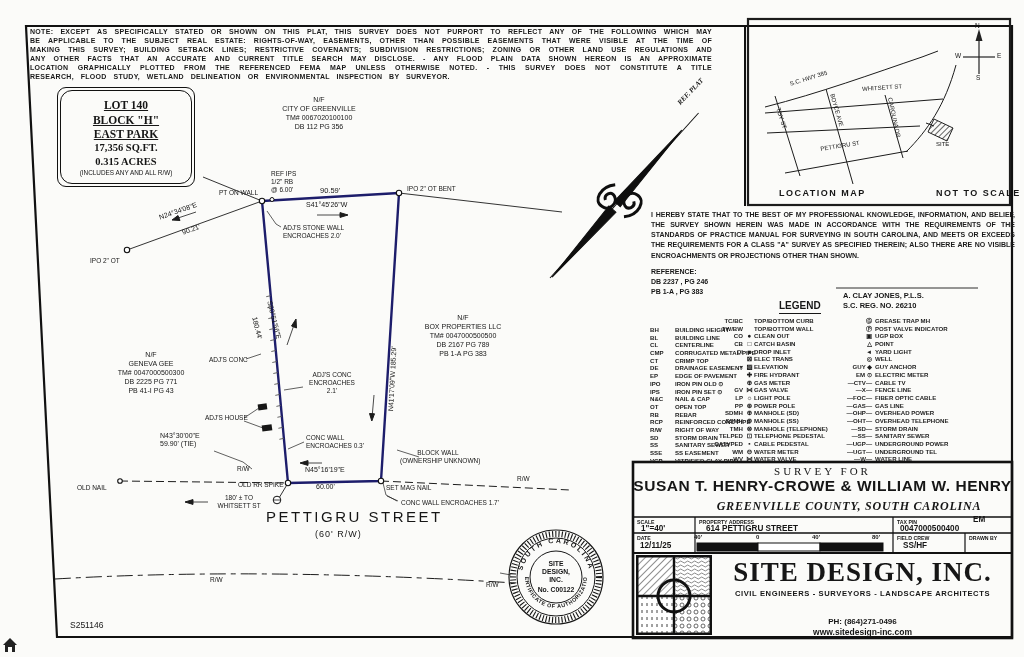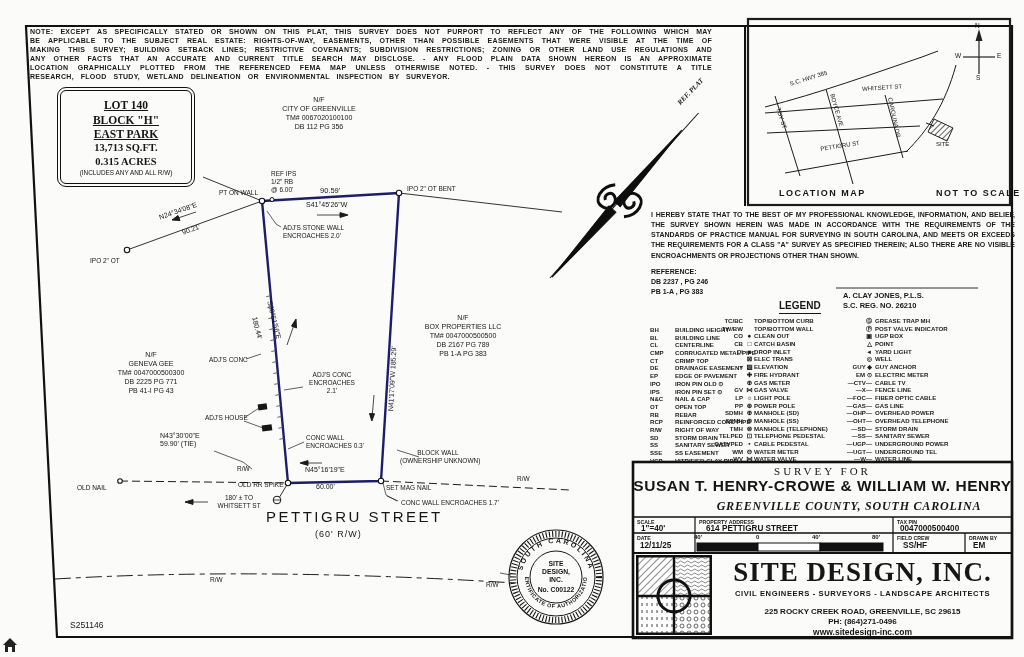--- a/index.html
+++ b/index.html
@@ -11,21 +11,21 @@
   .f6{font-size:6px;}
   .f65{font-size:6.5px;}
   .f7{font-size:7px;}
   .f75{font-size:7.5px;}
   .f9{font-size:9px;padding-left:22px;}
   .serif{font-family:"Liberation Serif",serif;}
   .note{width:682px;font-size:7px;letter-spacing:.3px;word-spacing:4.5px;line-height:1.3;
         text-align:justify;font-weight:bold;color:#1a1a1a;white-space:normal;}
   .lotbox{position:absolute;left:57px;top:87px;width:138px;height:100px;border:1.6px solid #111;
           border-radius:9px;padding:2px;box-sizing:border-box;}
-  .lotbox .inner{width:100%;height:100%;border:1px solid #111;border-radius:6px;
+  .lotbox .inner{width:100%;height:100%;border:1px solid #111;border-radius:12px;
           display:flex;flex-direction:column;justify-content:center;align-items:center;box-sizing:border-box;}
   .lotbox .l1{font-family:"Liberation Serif",serif;font-weight:bold;font-size:11.5px;text-decoration:underline;line-height:1.25;}
   .lotbox .l2{font-family:"Liberation Serif",serif;font-weight:bold;font-size:10.5px;line-height:1.25;}
   .lotbox .l3{font-size:6.4px;margin-top:1px;}
   .nf{line-height:1.3;}
   .cert{width:364px;font-size:7px;line-height:1.45;text-align:justify;white-space:normal;font-weight:bold;color:#1b1b1b;}
   .legend-col{position:absolute;}
   .lg-row{display:flex;align-items:baseline;height:7.7px;font-size:6.1px;font-weight:bold;color:#1b1b1b;}
   .lg1 .ab{width:25px;}
   .lg2 .ab{width:31px;text-align:right;padding-right:2px;}
@@ -215,21 +215,21 @@
     </g>
   </svg>
 
   <div class="t note" style="left:30px;top:27px">NOTE: EXCEPT AS SPECIFICALLY STATED OR SHOWN ON THIS PLAT, THIS SURVEY DOES NOT PURPORT TO REFLECT ANY OF THE FOLLOWING WHICH MAY BE APPLICABLE TO THE SUBJECT REAL ESTATE: RIGHTS-OF-WAY, EASEMENTS, OTHER THAN POSSIBLE EASEMENTS THAT WERE VISIBLE AT THE TIME OF MAKING THIS SURVEY; BUILDING SETBACK LINES; RESTRICTIVE COVENANTS; SUBDIVISION RESTRICTIONS; ZONING OR OTHER LAND USE REGULATIONS AND ANY OTHER FACTS THAT AN ACCURATE AND CURRENT TITLE SEARCH MAY DISCLOSE. - ANY FLOOD PLAIN DATA SHOWN HEREON IS AN APPROXIMATE LOCATION GRAPHICALLY PLOTTED FROM THE REFERENCED FEMA MAP UNLESS OTHERWISE NOTED. - THIS SURVEY DOES NOT CONSTITUTE A TITLE RESEARCH, FLOOD STUDY, WETLAND DELINEATION OR ENVIRONMENTAL INSPECTION BY SURVEYOR.</div>
 
   <div class="lotbox">
     <div class="inner">
       <div class="l1">LOT 140</div>
       <div class="l1">BLOCK "H"</div>
       <div class="l1">EAST PARK</div>
-      <div class="l2">13,713 SQ.FT.</div>
+      <div class="l2">17,356 SQ.FT.</div>
       <div class="l2">0.315 ACRES</div>
       <div class="l3">(INCLUDES ANY AND ALL R/W)</div>
     </div>
   </div>
 
   <div class="t f7 c nf" style="left:258px;top:95px;width:122px">
     <div>N/F</div>
     <div>CITY OF GREENVILLE</div>
     <div>TM# 0067020100100</div>
     <div>DB 112 PG 356</div>
@@ -649,24 +649,23 @@
   <div class="tb-val" style="left:900px;top:524px">0047000500400</div>
   <div class="tb-label" style="left:637px;top:535px">DATE</div>
   <div class="tb-val" style="left:640px;top:541px">12/11/25</div>
   <div class="t f6" style="left:694px;top:534px;font-weight:bold">40'</div>
   <div class="t f6" style="left:756px;top:534px;font-weight:bold">0</div>
   <div class="t f6" style="left:812px;top:534px;font-weight:bold">40'</div>
   <div class="t f6" style="left:872px;top:534px;font-weight:bold">80'</div>
   <div class="tb-label" style="left:897px;top:535px">FIELD CREW</div>
   <div class="tb-val" style="left:903px;top:541px">SS/HF</div>
   <div class="tb-label" style="left:969px;top:535px">DRAWN BY</div>
-  <div class="tb-val" style="left:973px;top:541px">EM</div>
+  <div class="tb-val" style="left:973px;top:515px">EM</div>
 
   <div class="t serif c" style="left:713px;top:556px;width:299px;font-size:27px;font-weight:bold;letter-spacing:1px">SITE DESIGN, INC.</div>
   <div class="t c" style="left:713px;top:589px;width:299px;font-size:7.6px;font-weight:bold;letter-spacing:.6px">CIVIL ENGINEERS - SURVEYORS - LANDSCAPE ARCHITECTS</div>
-  <div class="t c" style="left:713px;top:607px;width:299px;font-size:8px;font-weight:bold">225 ROCKY CREEK ROAD,  GREENVILLE, SC  29615</div>
   <div class="t c" style="left:713px;top:617px;width:299px;font-size:8px;font-weight:bold">PH: (864)271-0496</div>
   <div class="t c" style="left:713px;top:627px;width:299px;font-size:8.5px;font-weight:bold">www.sitedesign-inc.com</div>
 
   <div class="t" style="left:70px;top:620px;font-size:8.5px">S251146</div>
   <div class="wm">garMLS™</div>
 
 </div>
 
 </body></html>

